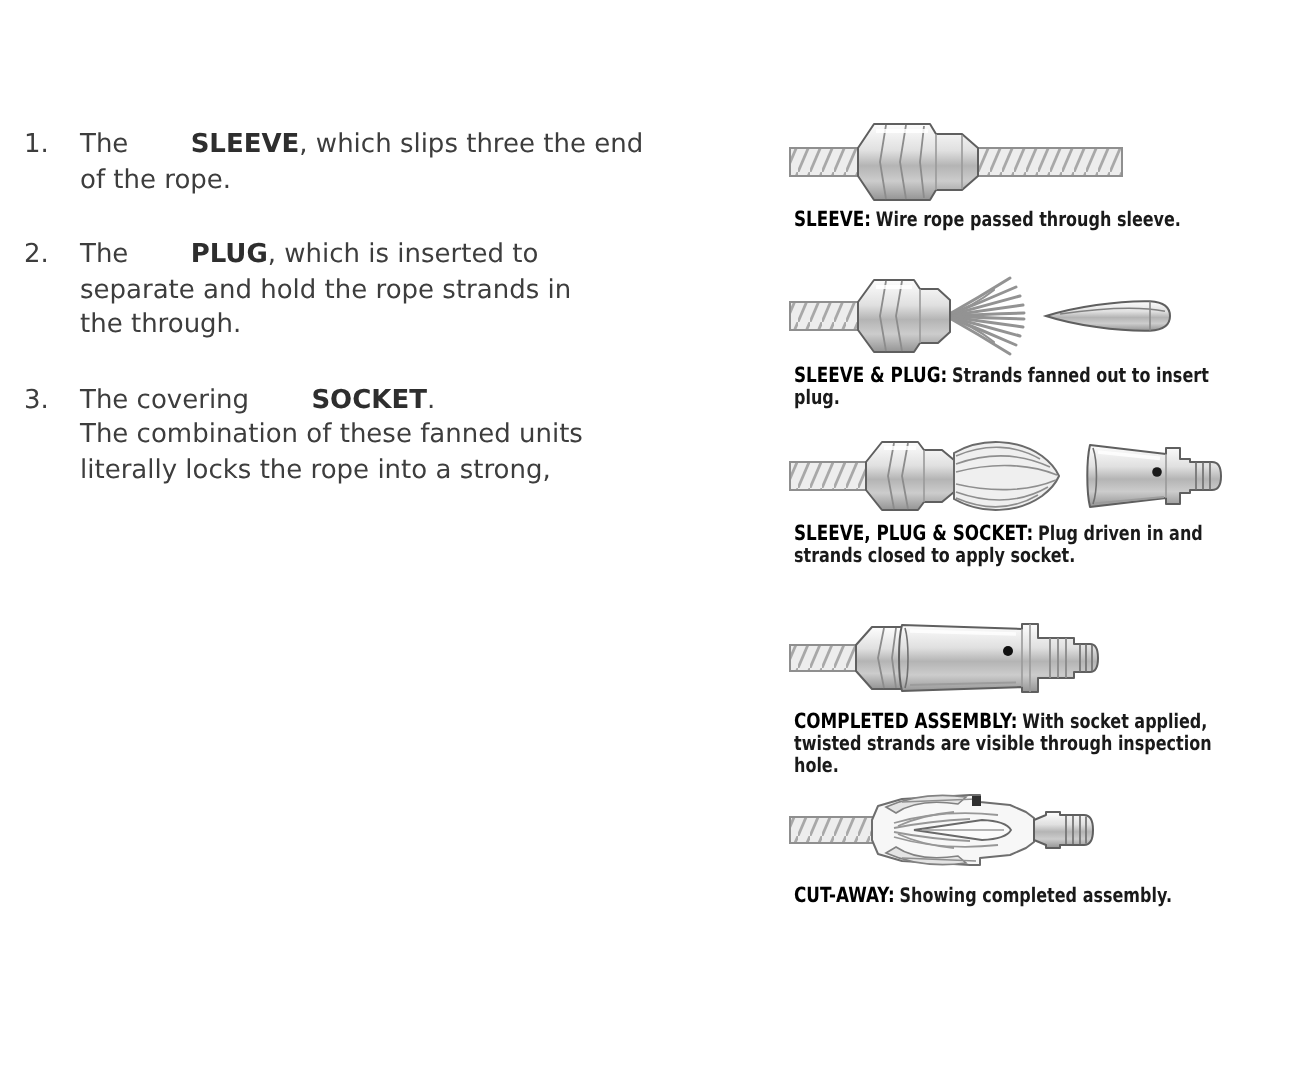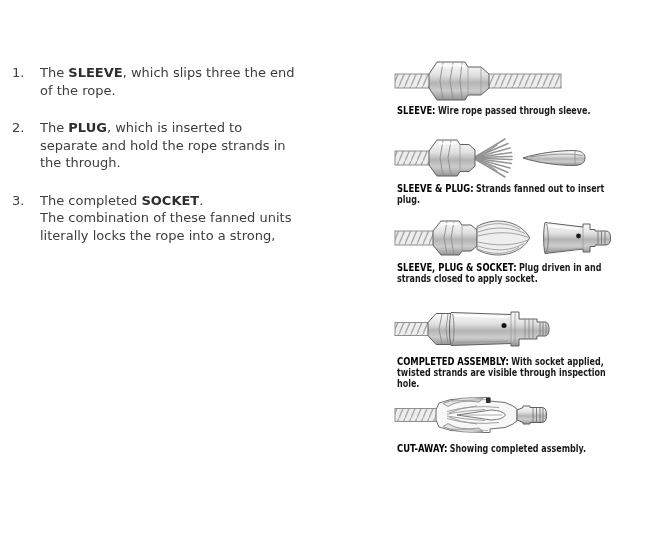--- a/index.html
+++ b/index.html
@@ -4,21 +4,21 @@
 <style>
   html,body{margin:0;padding:0;background:#ffffff;}
   .page{
     position:relative;width:650px;height:536px;background:#ffffff;overflow:hidden;
     font-family:"DejaVu Sans","Liberation Sans",sans-serif;
   }
   
   .list{position:absolute;left:10px;top:64px;width:360px;}
   .li{display:flex;margin-bottom:20px;color:#3d3d3d;font-size:13px;line-height:17.5px;}
   .li .num{width:28px;flex:0 0 28px;padding-left:2px;}
-  .li .txt b{font-weight:bold;color:#2e2e2e;}
+  .li .txt b{font-weight:bold;color:#2e2e2e;margin-left:27px;}
   
   .fig{position:absolute;left:393px;}
   .fig svg{display:block;}
   .cap{
     position:absolute;left:397px;width:285px;
     transform:scaleX(0.8);transform-origin:0 0;
     font-size:10px;font-weight:bold;line-height:11px;color:#1a1a1a;
     letter-spacing:0px;
   }
   .cap .cap-label{font-size:10.5px;color:#000;margin-right:3px;}
@@ -37,21 +37,21 @@
       <div class="li">
         <span class="num">1.</span>
         <div class="txt"><span>The </span><b>SLEEVE</b><span>, which slips three the end</span><br><span>of the rope.</span></div>
       </div>
       <div class="li">
         <span class="num">2.</span>
         <div class="txt"><span>The </span><b>PLUG</b><span>, which is inserted to</span><br><span>separate and hold the rope strands in</span><br><span>the through.</span></div>
       </div>
       <div class="li">
         <span class="num">3.</span>
-        <div class="txt"><span>The completed </span><b>SOCKET</b><span>.</span><br><span>The combination of these fanned units</span><br><span>literally locks the rope into a strong,</span><br></div>
+        <div class="txt"><span>The covering </span><b>SOCKET</b><span>.</span><br><span>The combination of these fanned units</span><br><span>literally locks the rope into a strong,</span><br></div>
       </div>
     </div>
 
   <div class="fig f1">
     <svg width="175" height="46" viewBox="0 0 175 46">
       <defs>
         <pattern id="rp1" patternUnits="userSpaceOnUse" width="6" height="14">
           <rect width="6" height="14" fill="#ededed"></rect>
           <path d="M0,14 L6,0" stroke="#a8a8a8" stroke-width="1.4"></path>
         </pattern>

